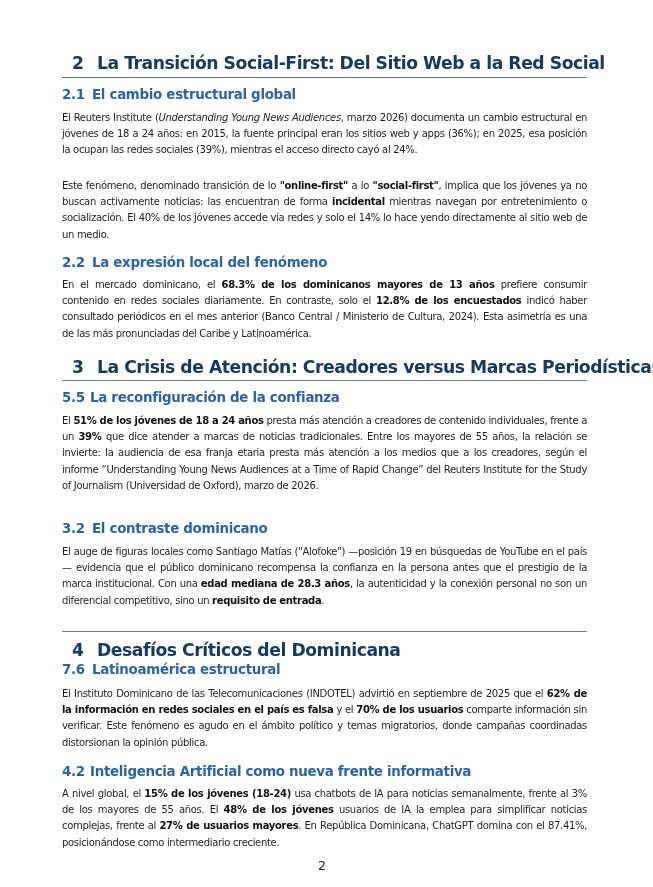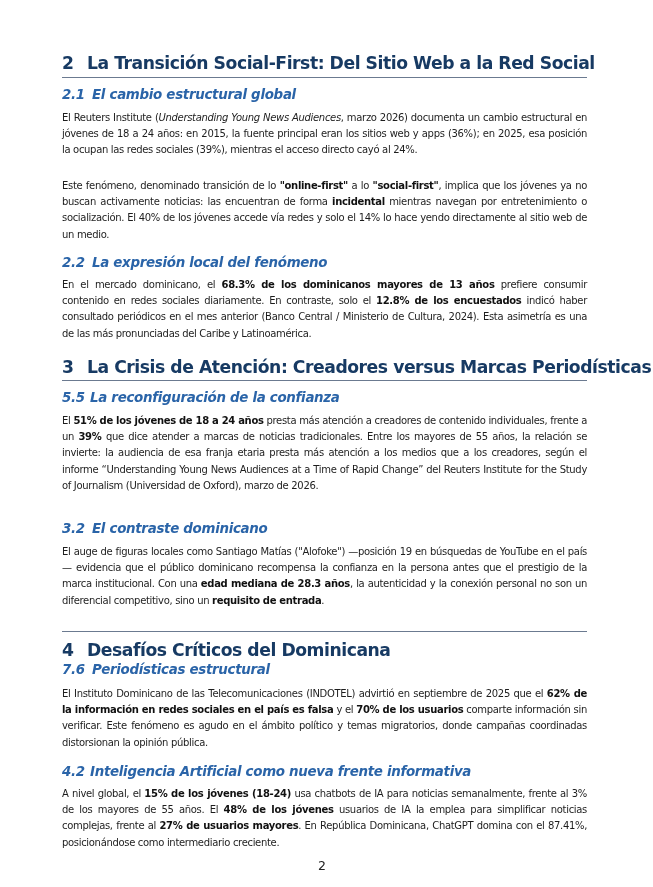--- a/index.html
+++ b/index.html
@@ -1,21 +1,21 @@
 <!DOCTYPE html>
 <html><head>
 <meta charset="utf-8">
 <style>
   html, body { margin: 0; padding: 0; background: #ffffff; }
   body { width: 653px; height: 887px; overflow: hidden; position: relative; font-family: "DejaVu Sans", sans-serif; color: #1a1a1a; }
   .page { position: absolute; left: 62px; top: 0; width: 525px; }
-  h1.sec { position: absolute; left: 0; margin: 0; font-size: 17.2px; font-weight: bold; color: #173a63; letter-spacing: -0.45px; white-space: nowrap; }
+  h1.sec { position: absolute; left: 10px; margin: 0; font-size: 17.2px; font-weight: bold; color: #173a63; letter-spacing: -0.45px; white-space: nowrap; }
   h1.sec .num { display: inline-block; width: 25px; }
   .rule { position: absolute; left: 0; width: 525px; height: 0; border-top: 1.4px solid #6b7a90; }
-  h2.sub { position: absolute; left: 0; margin: 0; font-size: 13.4px; font-weight: bold; color: #2a64a8; letter-spacing: -0.3px; white-space: nowrap; font-style: italic; }
+  h2.sub { position: absolute; left: 0; margin: 0; font-size: 13.4px; font-weight: bold; color: #2a64a8; letter-spacing: -0.3px; white-space: nowrap; }
   h2.sub .num { display: inline-block; width: 30px; }
   p.body { position: absolute; left: 0; margin: 0; width: 525px; font-size: 10px; line-height: 16.2px; text-align: justify; letter-spacing: -0.32px; color: #1d1d1d; }
   p.body b { font-weight: bold; color: #111; }
   .pagenum { position: absolute; left: 318px; top: 858px; font-size: 12.5px; color: #222; }
 </style>
 </head>
 <body>
 
 <div class="page">
 
@@ -34,20 +34,20 @@
 
   <h2 class="sub" style="top:390px"><span class="num" style="width:28px">5.5</span><span>La reconfiguración de la confianza</span></h2>
   <p class="body" style="top:413px"><span>El </span><b>51% de los jóvenes de 18 a 24 años</b><span> presta más atención a creadores de contenido individuales, frente a un </span><b>39%</b><span> que dice atender a marcas de noticias tradicionales. Entre los mayores de 55 años, la relación se invierte: la audiencia de esa franja etaria presta más atención a los medios que a los creadores, según el informe “Understanding Young News Audiences at a Time of Rapid Change” del Reuters Institute for the Study of Journalism (Universidad de Oxford), marzo de 2026.</span></p>
 
   <h2 class="sub" style="top:521px"><span class="num">3.2</span><span>El contraste dominicano</span></h2>
   <p class="body" style="top:544px"><span>El auge de figuras locales como Santiago Matías ("Alofoke") —posición 19 en búsquedas de YouTube en el país— evidencia que el público dominicano recompensa la confianza en la persona antes que el prestigio de la marca institucional. Con una </span><b>edad mediana de 28.3 años</b><span>, la autenticidad y la conexión personal no son un diferencial competitivo, sino un </span><b>requisito de entrada</b><span>.</span></p>
   <div class="rule" style="top:631px"></div>
 
   <h1 class="sec" style="top:640px"><span class="num">4</span><span>Desafíos Críticos del Dominicana</span></h1>
 
-  <h2 class="sub" style="top:662px"><span class="num">7.6</span><span>Periodísticas estructural</span></h2>
+  <h2 class="sub" style="top:662px"><span class="num">7.6</span><span>Latinoamérica estructural</span></h2>
   <p class="body" style="top:686px"><span>El Instituto Dominicano de las Telecomunicaciones (INDOTEL) advirtió en septiembre de 2025 que el </span><b>62% de la información en redes sociales en el país es falsa</b><span> y el </span><b>70% de los usuarios</b><span> comparte información sin verificar. Este fenómeno es agudo en el ámbito político y temas migratorios, donde campañas coordinadas distorsionan la opinión pública.</span></p>
 
   <h2 class="sub" style="top:764px"><span class="num" style="width:28px">4.2</span><span>Inteligencia Artificial como nueva frente informativa</span></h2>
   <p class="body" style="top:786px"><span>A nivel global, el </span><b>15% de los jóvenes (18-24)</b><span>  usa chatbots de IA para noticias semanalmente, frente al 3% de los mayores de 55 años. El </span><b>48% de los jóvenes</b><span> usuarios de IA la emplea para simplificar noticias complejas, frente al </span><b>27% de usuarios mayores</b><span>. En República Dominicana, ChatGPT domina con el 87.41%, posicionándose como intermediario creciente.</span></p>
 </div>
 
 <div class="pagenum">2</div>
 
 </body></html>

